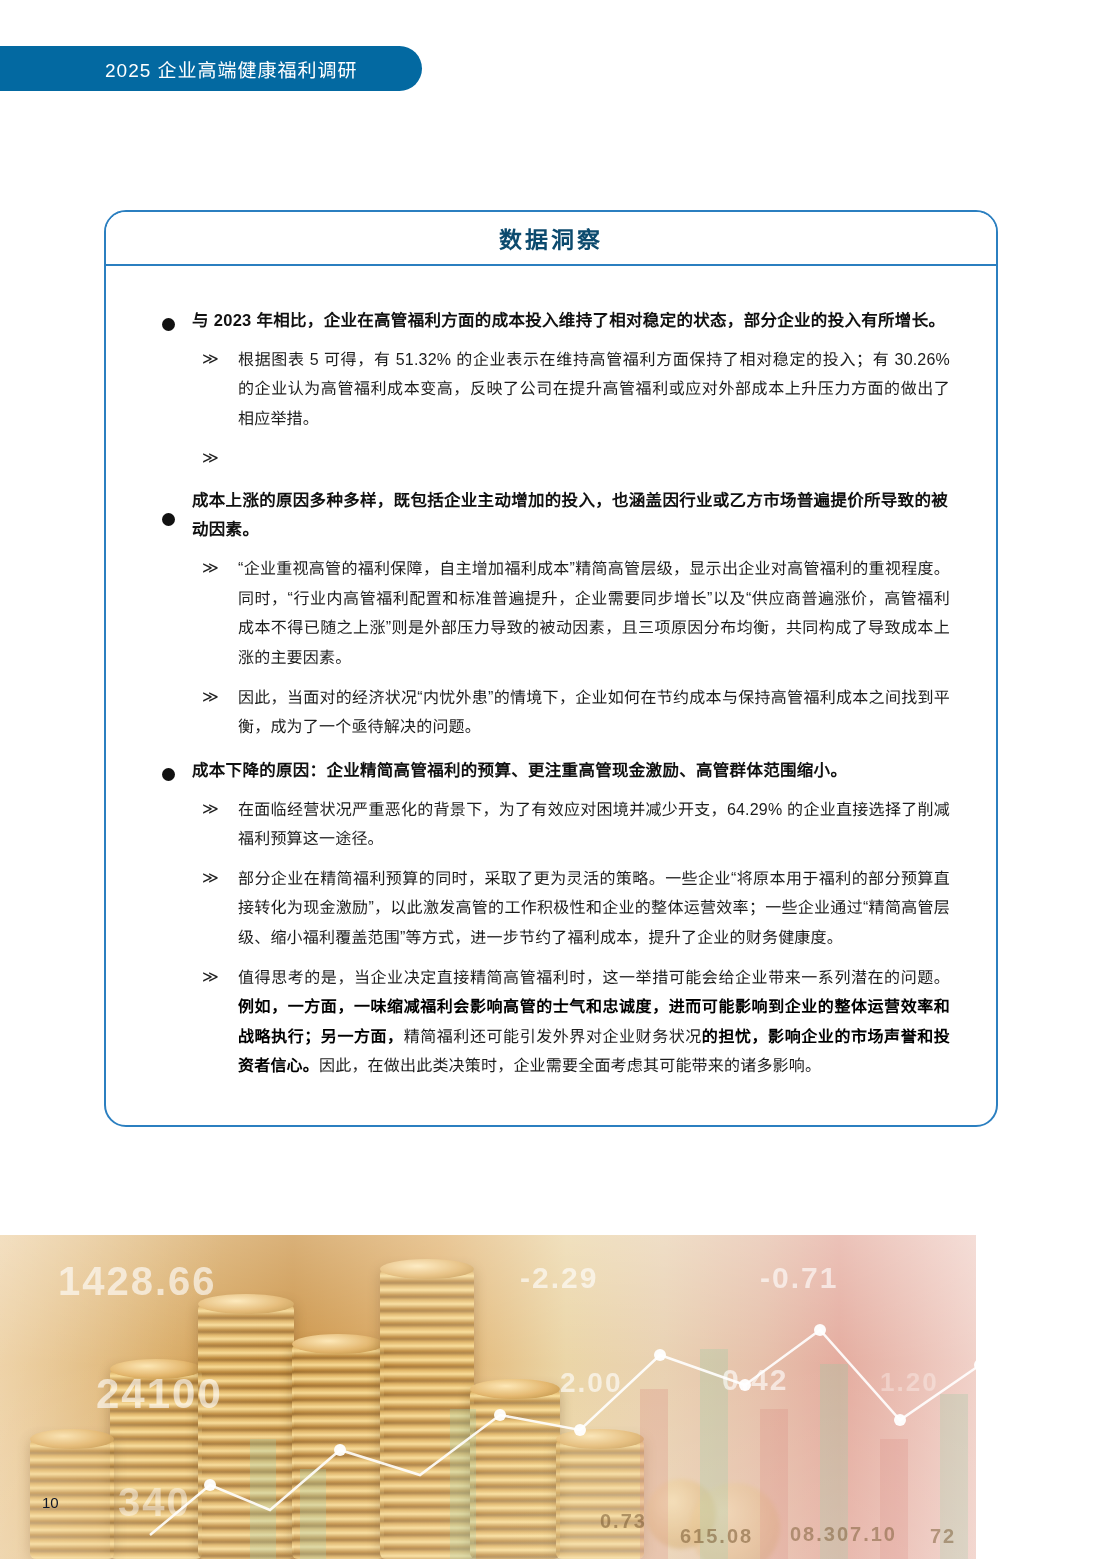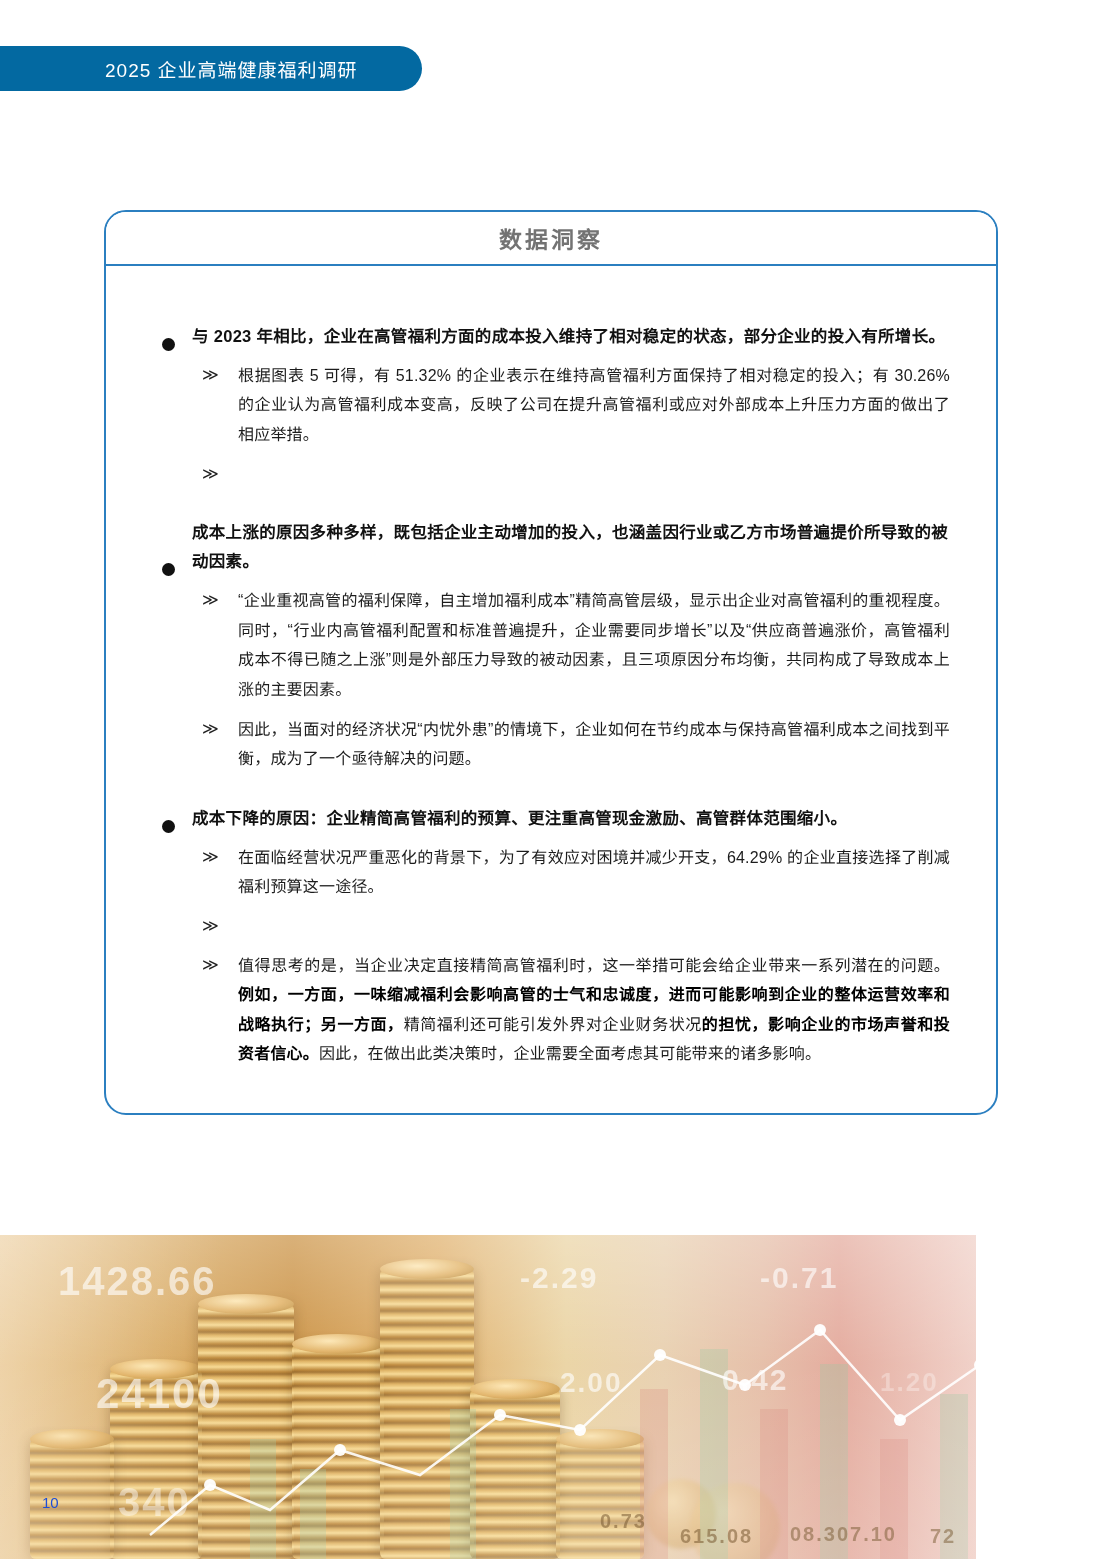--- a/index.html
+++ b/index.html
@@ -51,37 +51,37 @@
     height: 52px;
     border-bottom: 2px solid #2b7fc0;
     border-top-left-radius: 20px;
     border-top-right-radius: 20px;
     display: flex;
     align-items: center;
     justify-content: center;
     background: #ffffff;
   }
   .insight-header-title {
-    color: #737373;
+    color: #0c4a6e;
     font-size: 23px;
     font-weight: bold;
     letter-spacing: 3px;
   }
   .insight-body {
     padding: 26px 34px 34px 34px;
   }
 
   
   .bullet-block {
     margin-bottom: 4px;
   }
   .lvl1 {
     display: flex;
-    align-items: flex-end;
-    margin-top: 30px;
+    align-items: center;
+    margin-top: 14px;
     margin-bottom: 6px;
   }
   .dot {
     width: 13px;
     height: 13px;
     border-radius: 50%;
     background: #111111;
     flex: 0 0 13px;
     margin-top: 8px;
     margin-left: 22px;
@@ -186,21 +186,21 @@
     position: absolute;
     bottom: 0;
     background: rgba(255,255,255,0.18);
   }
   .fi-bar.green { background: rgba(150,200,160,0.30); }
   .fi-bar.red { background: rgba(214,130,120,0.28); }
   .page-number {
     position: absolute;
     left: 42px;
     bottom: 48px;
-    color: #1d4ed8;
+    color: #0f172a;
     font-size: 15px;
     z-index: 10;
   }
 </style>
 </head>
 <body>
 
 <div class="header-band">
   <div class="header-title">2025 企业高端健康福利调研</div>
 </div>
@@ -244,20 +244,21 @@
       <div class="lvl1">
         <span class="dot"></span>
         <span class="lvl1-text">成本下降的原因：企业精简高管福利的预算、更注重高管现金激励、高管群体范围缩小。</span>
       </div>
       <div class="lvl2">
         <span class="chev">≫</span>
         <span class="lvl2-text">在面临经营状况严重恶化的背景下，为了有效应对困境并减少开支，64.29% 的企业直接选择了削减福利预算这一途径。</span>
       </div>
       <div class="lvl2">
         <span class="chev">≫</span>
+        <span class="lvl2-text">部分企业在精简福利预算的同时，采取了更为灵活的策略。一些企业“将原本用于福利的部分预算直接转化为现金激励”，以此激发高管的工作积极性和企业的整体运营效率；一些企业通过“精简高管层级、缩小福利覆盖范围”等方式，进一步节约了福利成本，提升了企业的财务健康度。</span>
       </div>
       <div class="lvl2">
         <span class="chev">≫</span>
         <span class="lvl2-text"><span>值得思考的是，当企业决定直接精简高管福利时，这一举措可能会给企业带来一系列潜在的问题。</span><b>例如，一方面，一味缩减福利会影响高管的士气和忠诚度，进而可能影响到企业的整体运营效率和战略执行；另一方面，</b><span>精简福利还可能引发外界对企业财务状况</span><b>的担忧，影响企业的市场声誉和投资者信心。</b><span>因此，在做出此类决策时，企业需要全面考虑其可能带来的诸多影响。</span></span>
       </div>
     </div>
 
   </div>
 </div>
 

